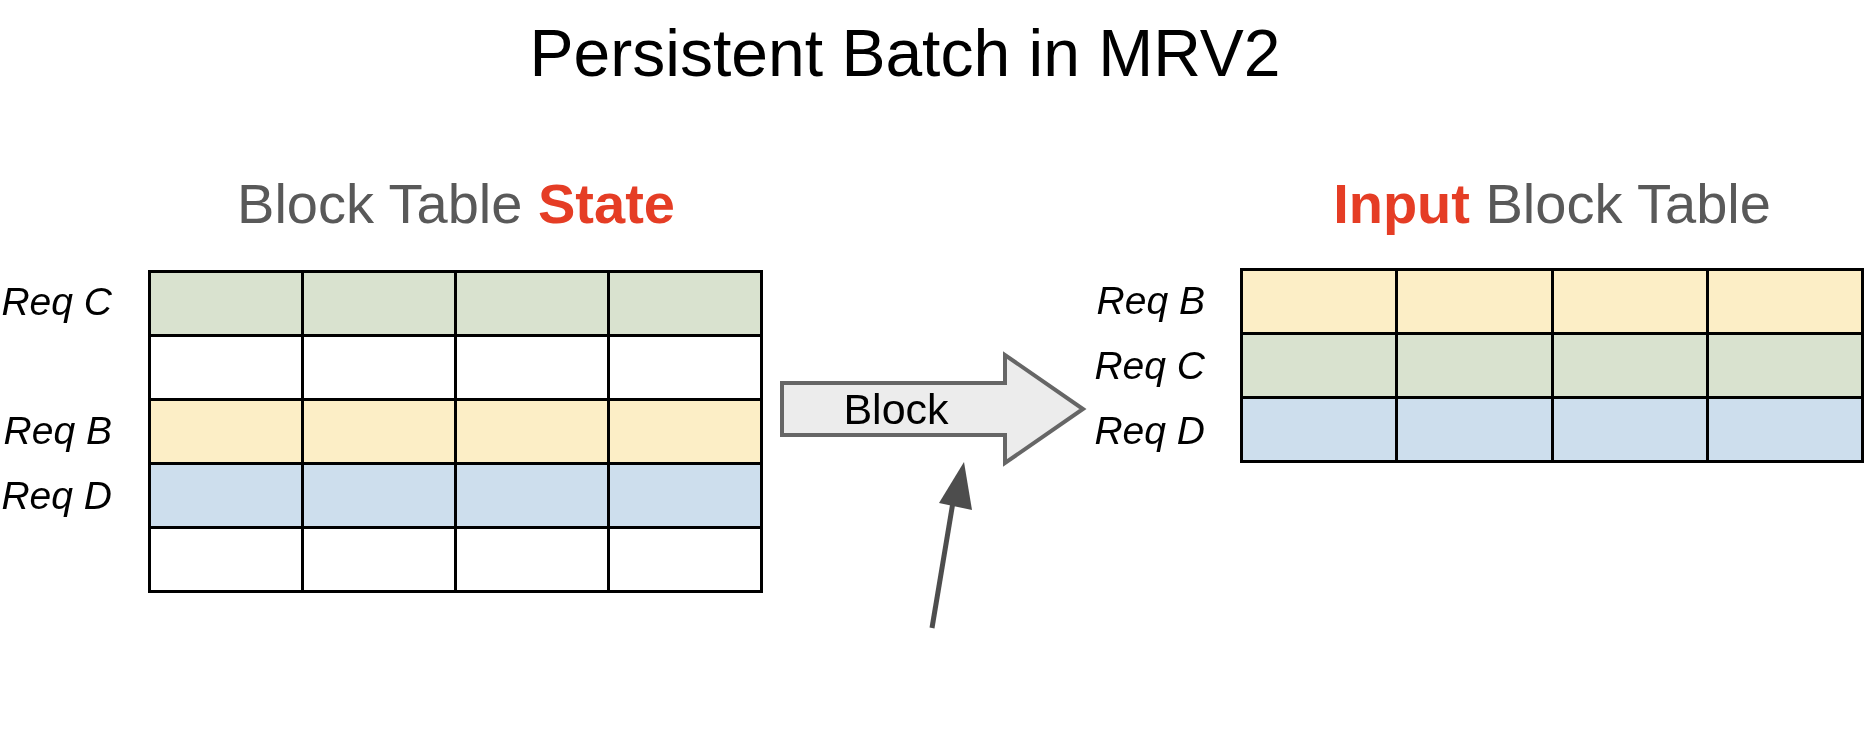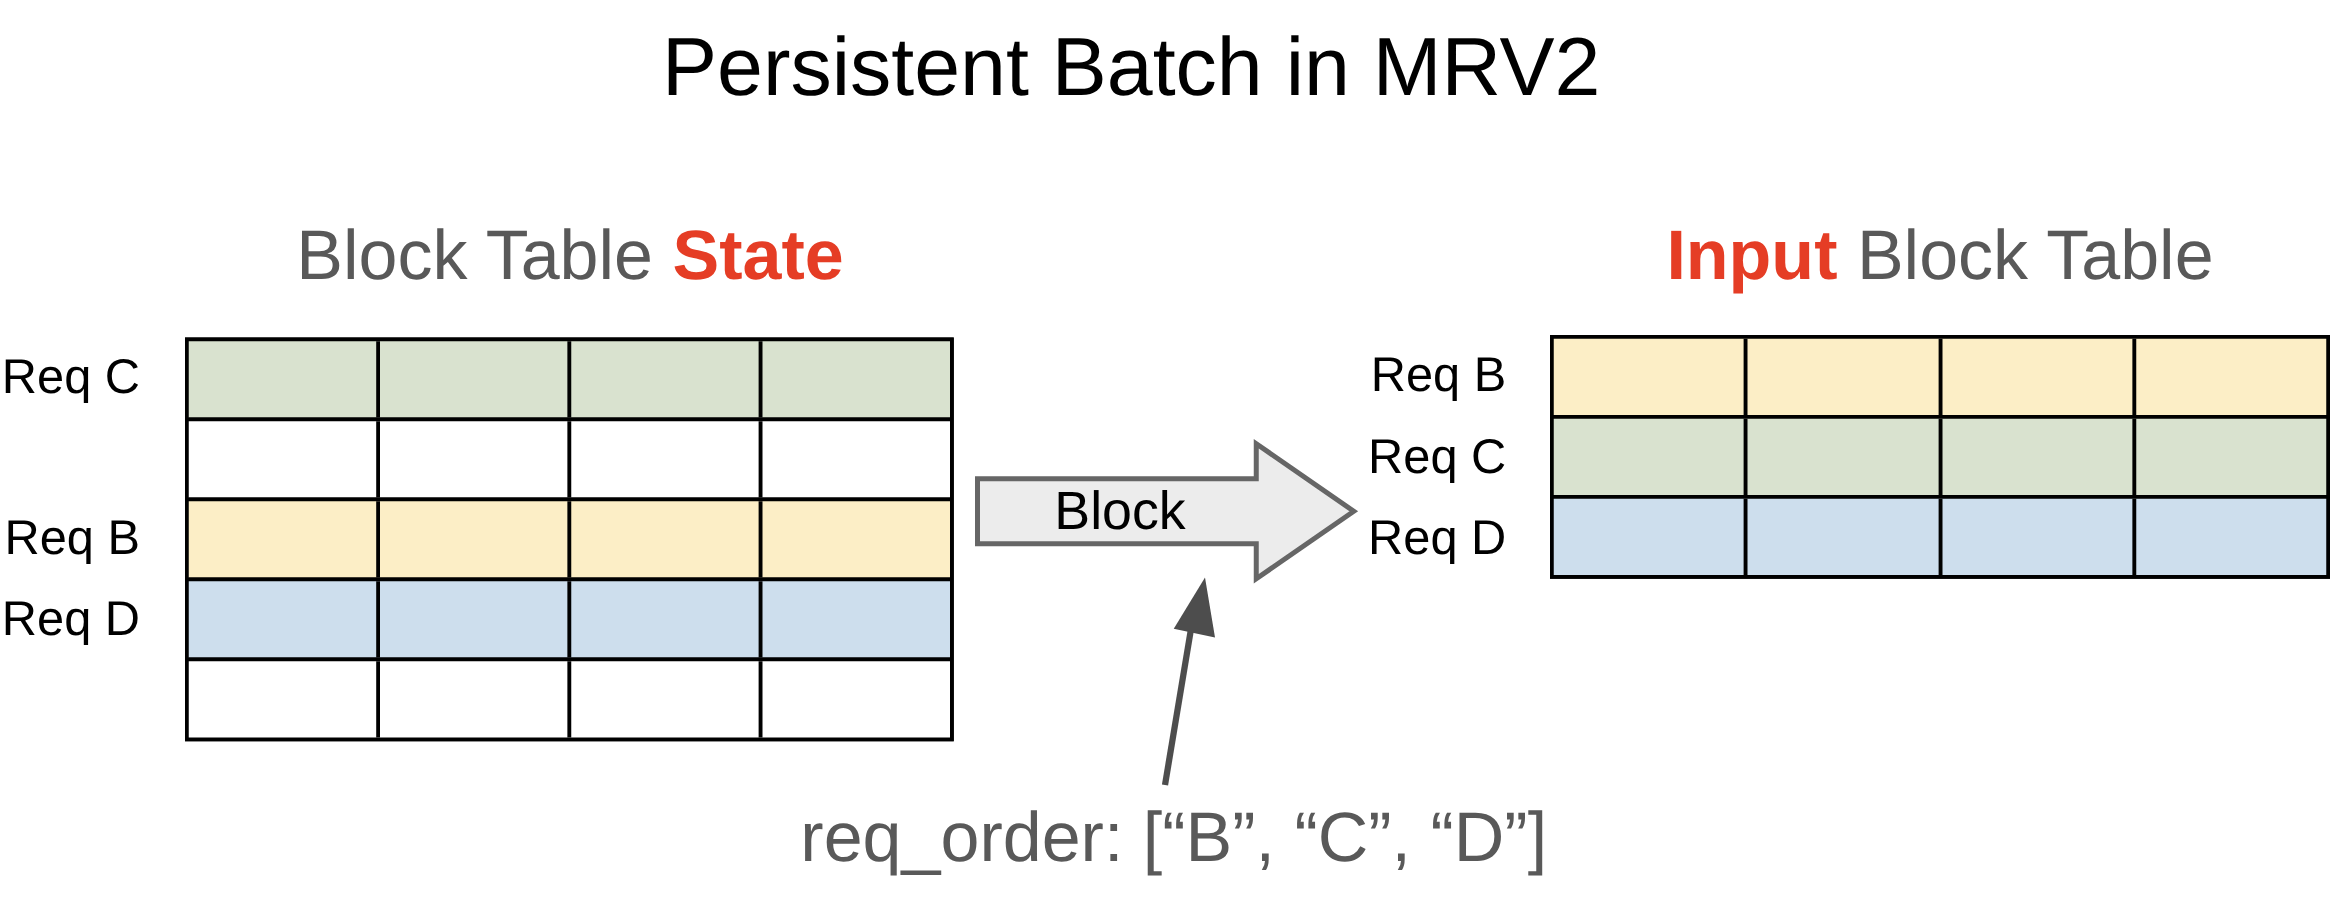--- a/index.html
+++ b/index.html
@@ -56,20 +56,21 @@
   }
   .trow.tsep { border-top: 3px solid #000; }
   .tcell {
     flex: 1;
     background: #fff;
   }
   .tcell.csep { border-left: 3px solid #000; }
 
   .row-labels {
     position: absolute;
+    font-style: italic;
   }
   .left-row-labels  { left: 0px;    top: 270px; width: 112px; height: 323px; }
   .right-row-labels { left: 1075px; top: 268px; width: 130px; height: 195px; }
   .rlabel {
     position: absolute;
     right: 0;
     left: 0;
     display: flex;
     align-items: center;
     justify-content: flex-end;
@@ -198,15 +199,14 @@
         <div class="tcell csep" style="background: rgb(205, 222, 237);"></div>
       </div>
     </div>
 
   <div class="row-labels right-row-labels">
       <div class="rlabel" style="top: 0px; height: 65px;">Req B</div>
       <div class="rlabel" style="top: 65px; height: 65px;">Req C</div>
       <div class="rlabel" style="top: 130px; height: 65px;">Req D</div>
     </div>
 
-  <div class="annotation" style="color: rgb(89, 89, 89);">req_order: [“B”, “C”, “D”]</div>
 
 </div>
 
 </body></html>

